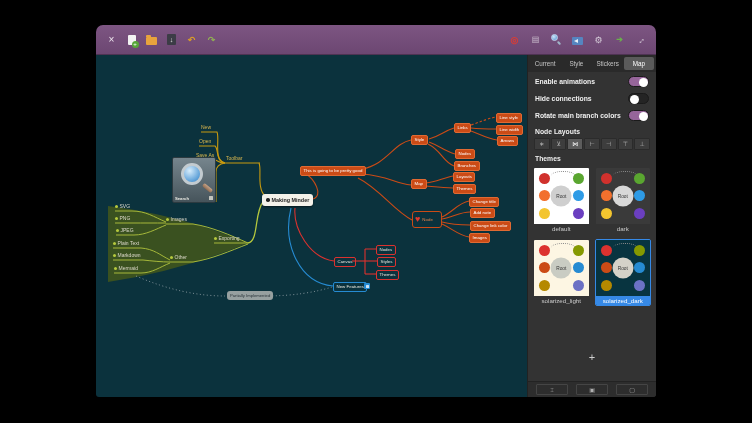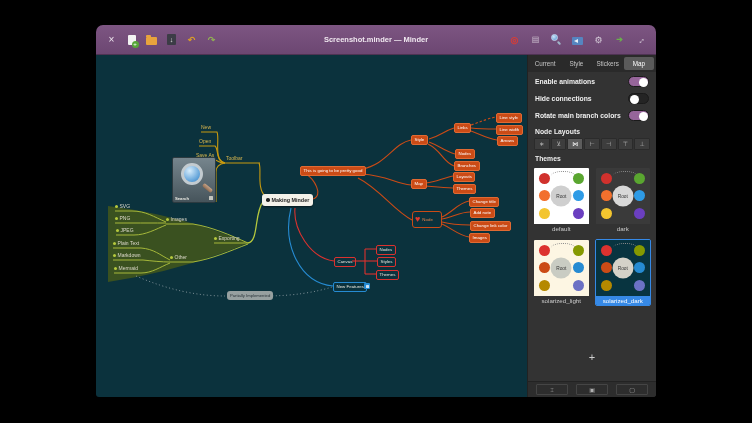--- a/index.html
+++ b/index.html
@@ -145,21 +145,20 @@
       </span>
     <span class="tbtn">
         <span class="icon-folder"></span>
       </span>
     <span class="tbtn">
         <span class="icon-export">↓</span>
       </span>
     <span class="tbtn undo">↶</span>
     <span class="tbtn redo">↷</span>
 
-    <span class="tb-title">Screenshot.minder — Minder</span>
 
     <span class="tb-right">
       <span class="tbtn focus">◎</span>
       <span class="tbtn outline-i">▤</span>
       <span class="tbtn">
           <span class="mag">
             <span class="lens"></span>
           </span>
         </span>
       <span class="tbtn">

